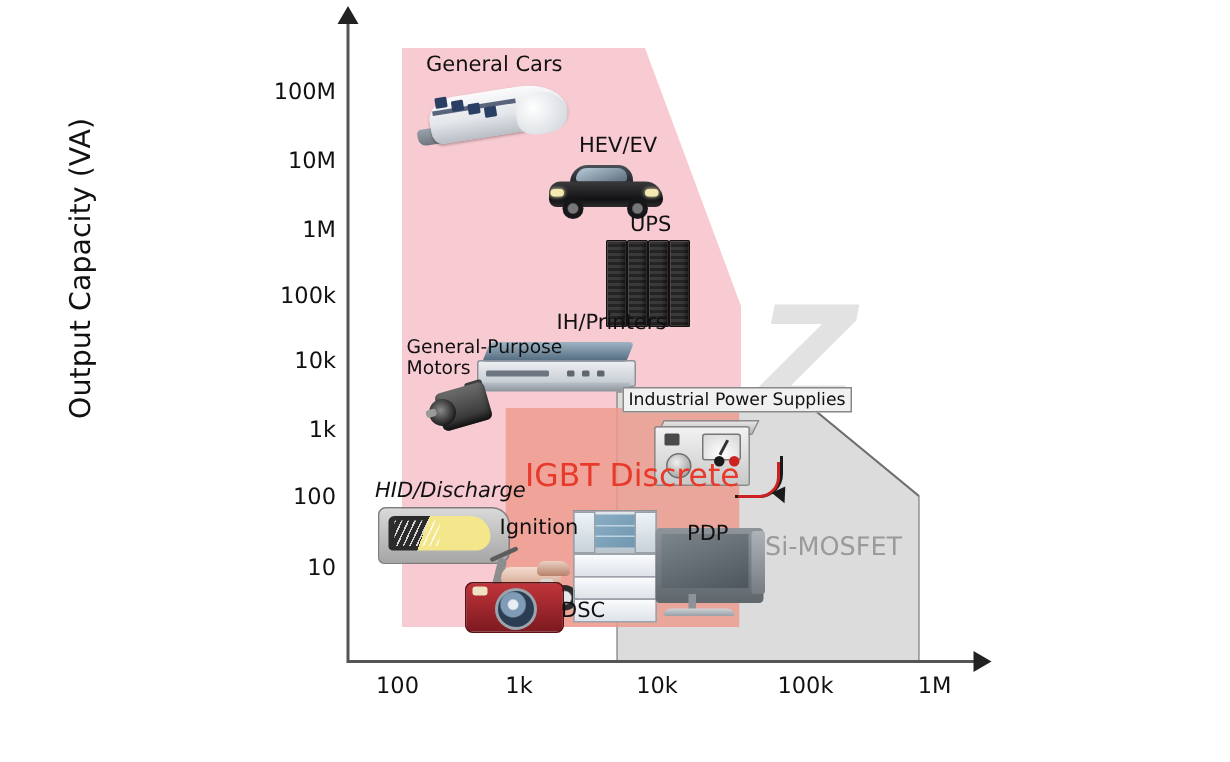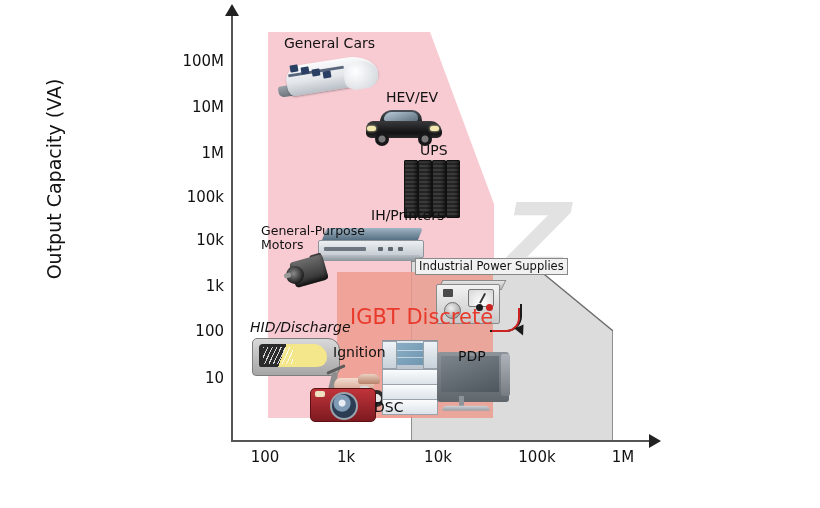--- a/index.html
+++ b/index.html
@@ -328,30 +328,31 @@
     <div class="ips-needle"></div>
     <div class="ips-knob"></div>
     <div class="ips-term" style="left:40px;background:#1a1a1a;"></div>
     <div class="ips-term" style="left:50px;background:#cc2222;"></div>
     <div class="ips-wireK"></div>
     <div class="ips-wireR"></div>
     <div class="ips-arrow"></div>
   </div>
 
   <div id="label-igbt-discrete" class="region-label">IGBT Discrete</div>
+  <div id="label-si-mosfet" class="region-label">Si-MOSFET</div>
 
   <div class="item-label big" style="left:284px;top:36px;">General Cars</div>
 
   <div class="item-label big" style="left:386px;top:90px;">HEV/EV</div>
 
   <div class="item-label big" style="left:420px;top:143px;">UPS</div>
 
   <div class="item-label big" style="left:371px;top:208px;">IH/Printers</div>
 
-  <div class="item-label" style="left:261px;top:224px;">
+  <div class="item-label" style="left:271px;top:224px;">
     <span>General-Purpose</span><br>
     <span>Motors</span>
   </div>
 
   <div class="item-label boxed" style="left:415px;top:258px;">Industrial Power Supplies</div>
 
   <div class="item-label big" style="left:250px;top:320px;font-style:italic;">HID/Discharge</div>
 
 
   <div class="item-label big" style="left:333px;top:345px;">Ignition</div>

